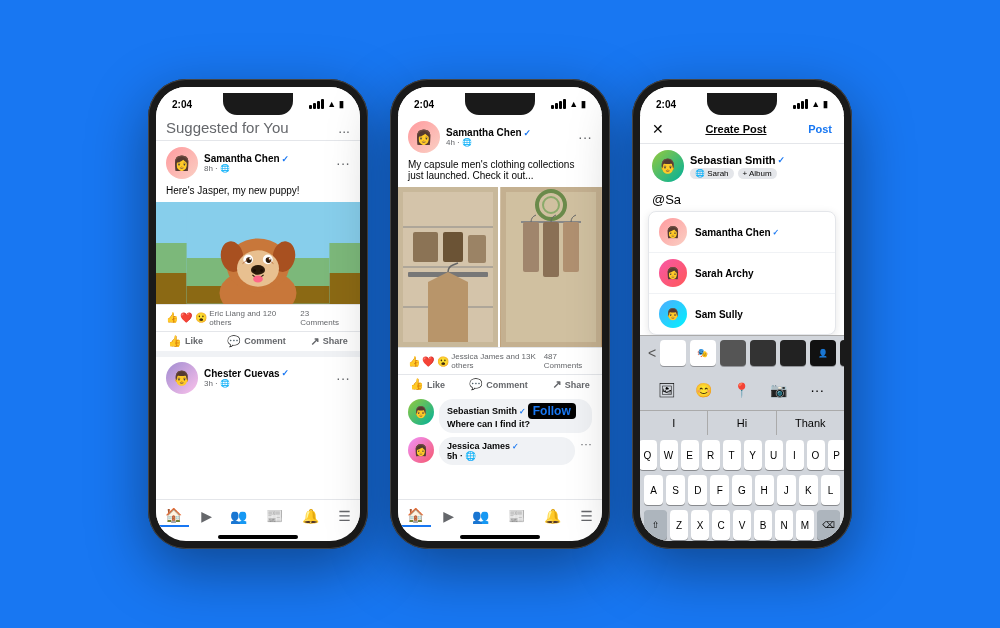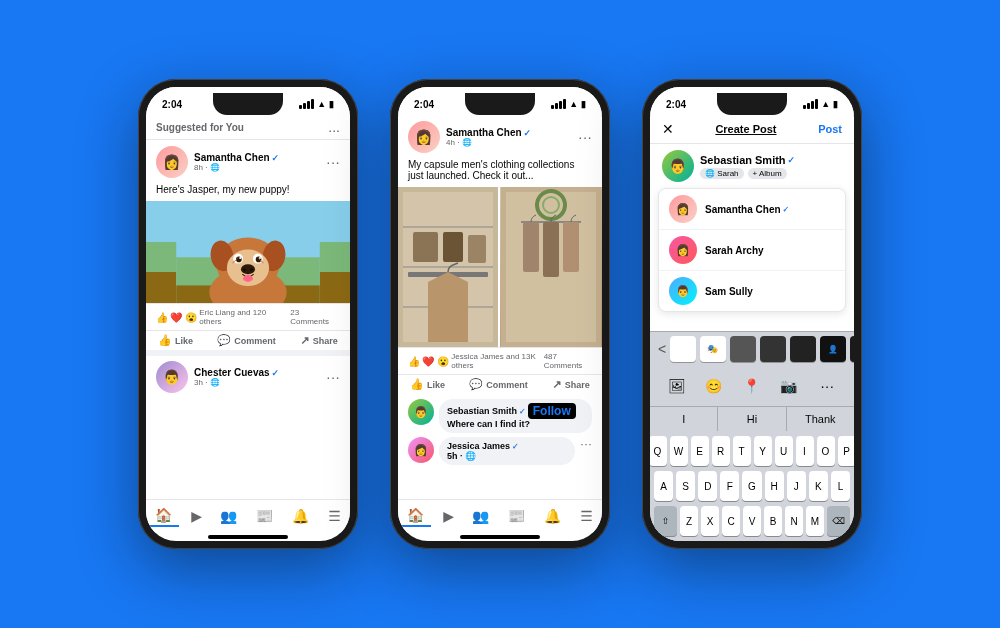--- a/index.html
+++ b/index.html
@@ -8,21 +8,21 @@
       height: 628px;
       background: #1877F2;
       display: flex;
       align-items: center;
       justify-content: center;
       font-family: -apple-system, BlinkMacSystemFont, 'Segoe UI', sans-serif;
       overflow: hidden;
     }
     .phones-container {
       display: flex;
-      gap: 32px;
+      gap: 22px;
       align-items: center;
       justify-content: center;
     }
     .phone {
       width: 220px;
       height: 470px;
       background: #1a1a1a;
       border-radius: 38px;
       padding: 8px;
       box-shadow: 0 20px 60px rgba(0,0,0,0.4), inset 0 0 0 1px #444;
@@ -74,23 +74,23 @@
     .fb-header {
       display: flex;
       justify-content: space-between;
       align-items: center;
       padding: 4px 10px;
       background: #fff;
       border-bottom: 1px solid #e4e6ea;
       flex-shrink: 0;
     }
     .suggested-text {
-      font-size: 10px;
+      font-size: 15px;
       color: #65676b;
-      font-weight: 700;
+      font-weight: 400;
     }
     .dots-menu { color: #65676b; font-size: 14px; cursor: pointer; }
     .post-header {
       display: flex;
       align-items: center;
       padding: 6px 10px 4px;
       gap: 6px;
       flex-shrink: 0;
     }
     .avatar {
@@ -765,20 +765,21 @@
             <span>Sebastian Smith</span>
             <span class="verified-badge" style="font-size:9px">✓</span>
           </div>
           <div class="cp-badges">
             <div class="badge-pill">🌐 Sarah</div>
             <div class="badge-pill">+ Album</div>
           </div>
         </div>
       </div>
 
+      <div class="at-input">@Sa</div>
 
       <div class="mention-dropdown">
         <div class="mention-item">
           <div class="mention-avatar av-samantha">
             <div class="small-avatar-face">👩</div>
           </div>
           <div class="mention-name">
             <span>Samantha Chen</span>
             <span class="verified-badge" style="font-size:8px">✓</span>
           </div>

